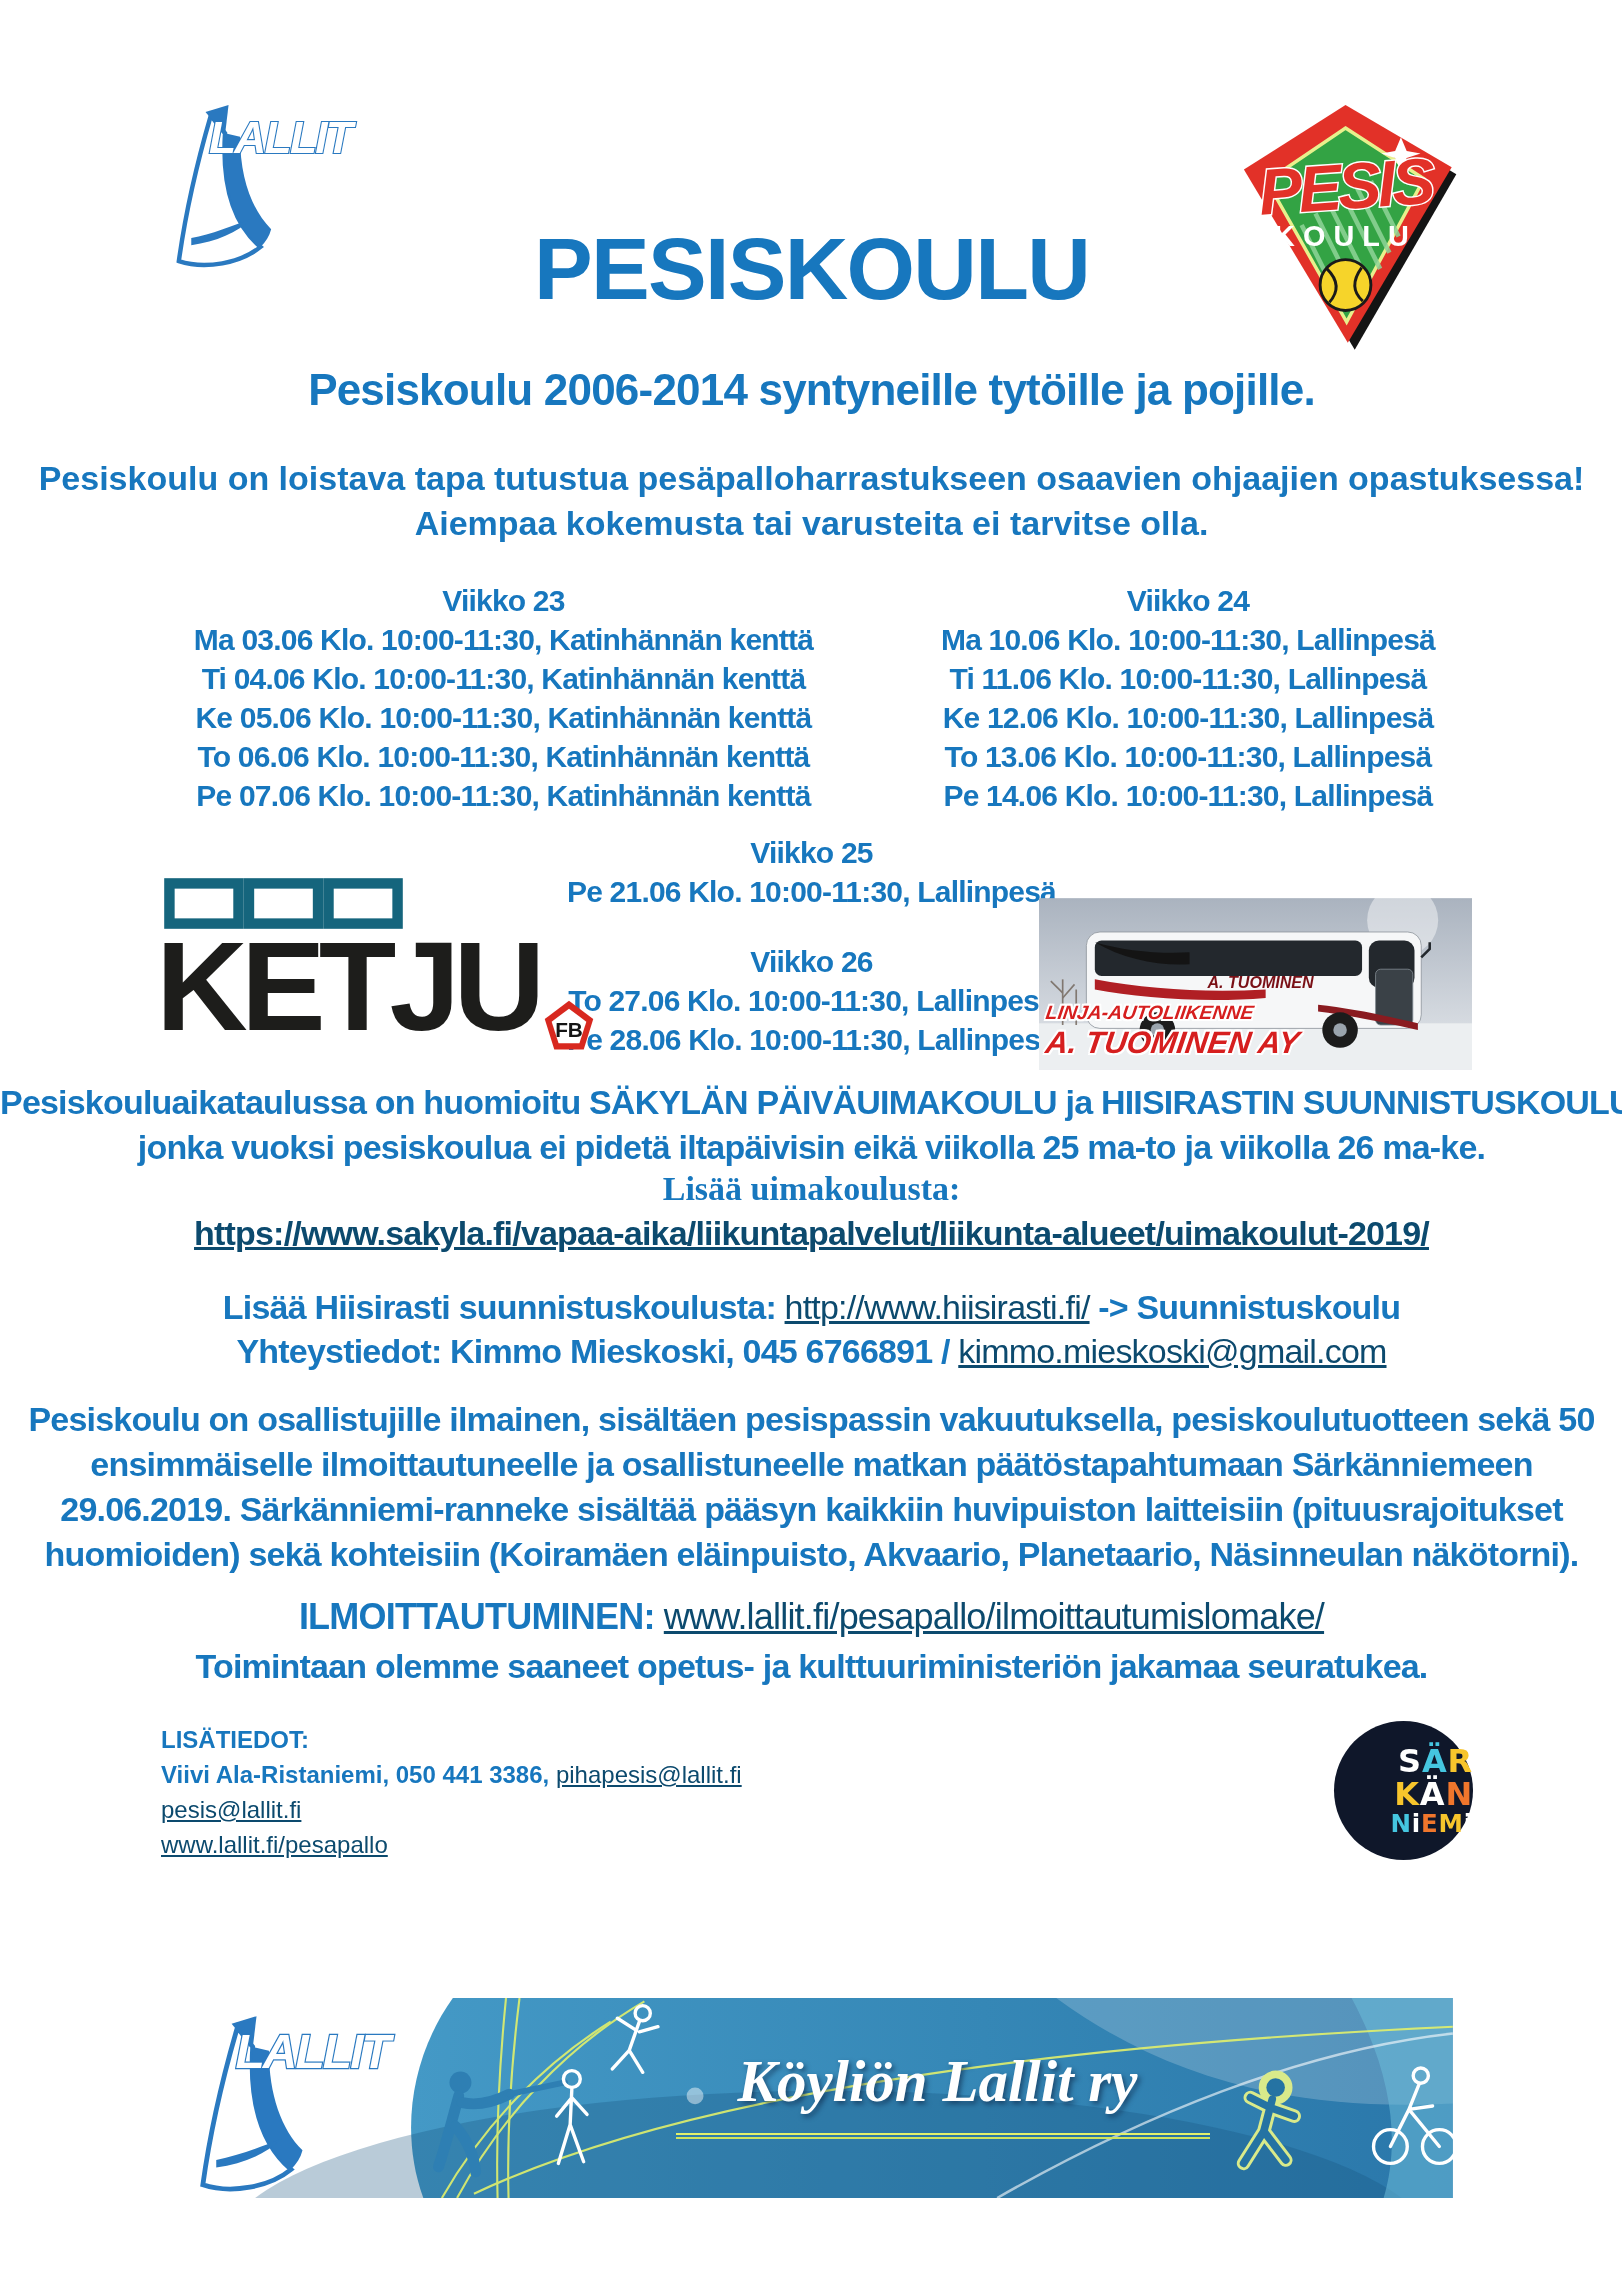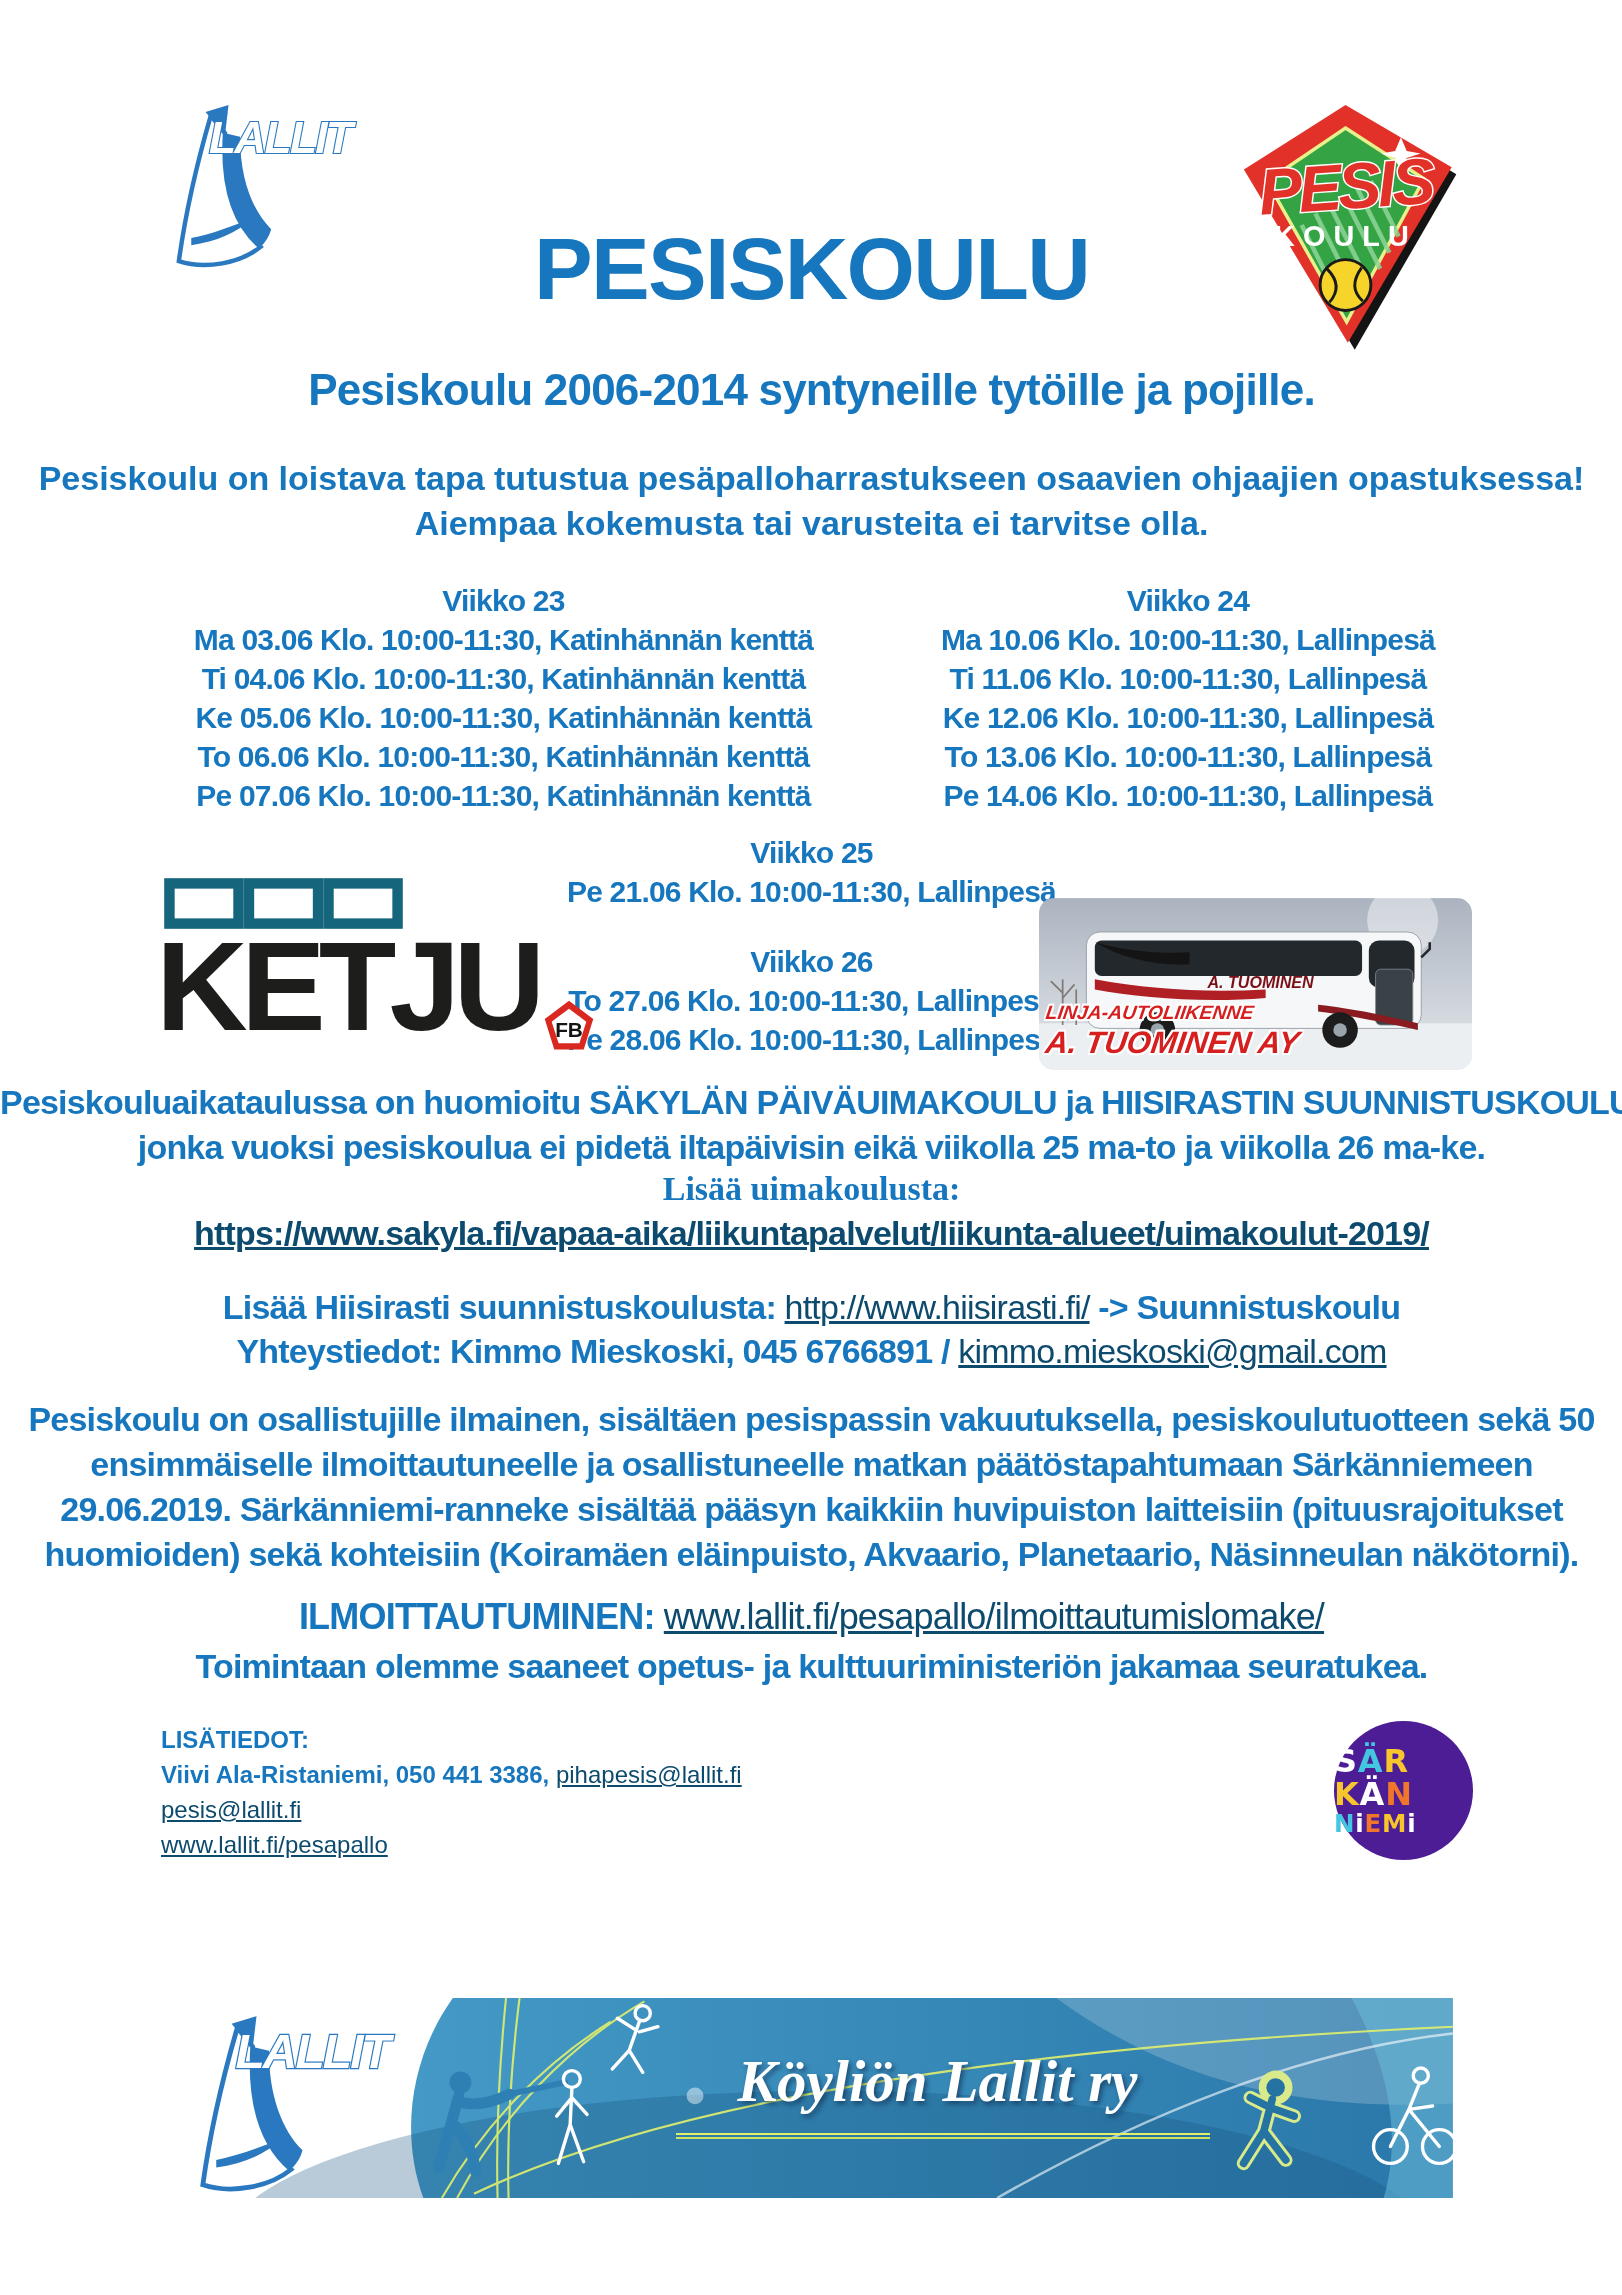--- a/index.html
+++ b/index.html
@@ -30,21 +30,21 @@
   .wk26{top:942px;}
 
   
   .ketju{left:156px;top:872px;width:456px;height:216px;}
   .ketju-chain{position:absolute;left:6.8px;top:0;}
   .ketju-word{position:absolute;left:0;top:51px;font-size:127px;line-height:127px;
               font-weight:bold;letter-spacing:-6.8px;color:#1d1d1b;white-space:nowrap;}
   .fb-badge{position:absolute;left:387px;top:127px;}
 
   
-  .bus{left:1039px;top:898px;width:433px;height:172px;overflow:hidden;border-radius:15px;}
+  .bus{left:1039px;top:898px;width:433px;height:172px;overflow:hidden;}
   .bus svg{position:absolute;left:0;top:0;}
   .bus-line{position:absolute;left:6.8px;color:#d61f1f;font-style:italic;font-weight:bold;
             white-space:nowrap;transform:skewX(-8deg);
             text-shadow:-1.7px 0 0 #fff,1.7px 0 0 #fff,0 -1.7px 0 #fff,0 1.7px 0 #fff,
                         -1.7px -1.7px 0 #fff,1.7px 1.7px 0 #fff,-1.7px 1.7px 0 #fff,1.7px -1.7px 0 #fff;}
   .bus-line1{top:103px;font-size:19.4px;}
   .bus-line2{top:127px;font-size:31px;}
 
   
   .para1{top:1080px;font-size:34px;font-weight:bold;line-height:45px;}
@@ -54,21 +54,21 @@
   .contactline{top:1332px;font-size:34px;}
   .para2{top:1397px;font-size:34px;font-weight:bold;line-height:45px;}
   .signup{top:1596px;font-size:36px;}
   .support{top:1647px;font-size:34px;font-weight:bold;text-align:center;}
 
   
   .lisatiedot{left:161px;top:1722px;font-size:24px;line-height:35px;white-space:nowrap;}
 
   
   .sarkanniemi{left:1334px;top:1721px;width:139px;height:139px;border-radius:50%;
-               background:#4c1d95;display:flex;flex-direction:column;align-items:flex-start;
+               background:#0f172a;display:flex;flex-direction:column;align-items:flex-end;
                justify-content:center;font-weight:bold;font-family:"DejaVu Sans",sans-serif;}
   .sn-row{line-height:1.02;letter-spacing:0.8px;}
   .sn-r1,.sn-r2{font-size:32px;}
   .sn-r3{font-size:24.5px;}
 
   
   .banner{left:169px;top:1998px;width:1285px;height:200px;overflow:hidden;}
   .banner svg.bg{position:absolute;left:0;top:0;}
   .banner-lallit{position:absolute;left:6.8px;top:-3.4px;}
   .club-name{position:absolute;left:456px;top:49px;width:625px;text-align:center;

